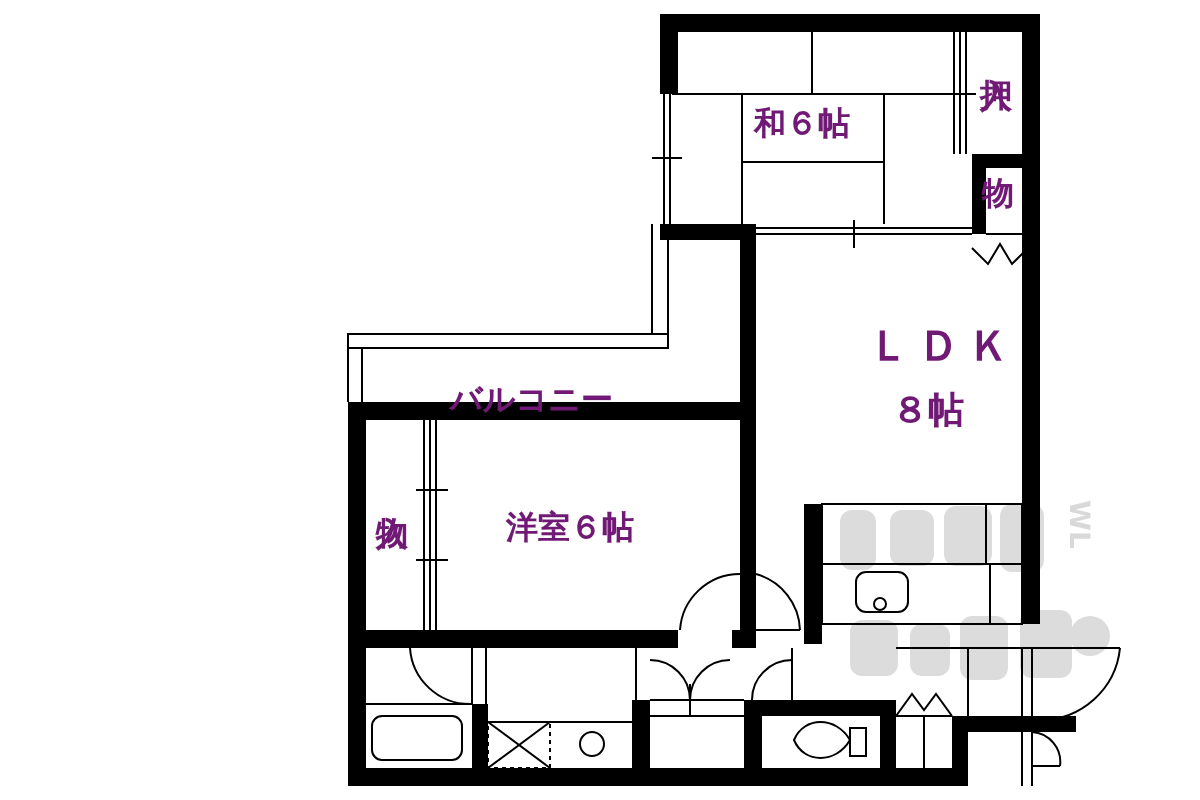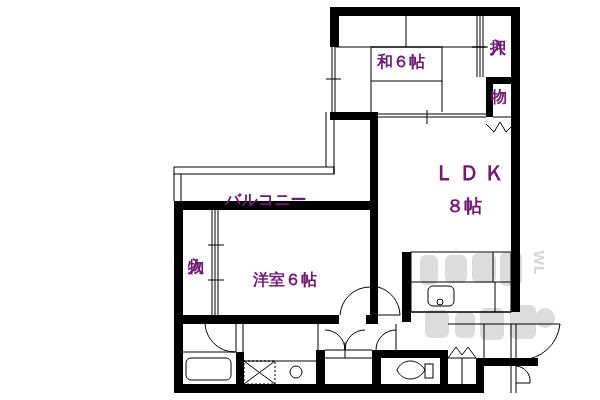--- a/index.html
+++ b/index.html
@@ -143,16 +143,16 @@
     <line class="thin" x1="516" y1="383" x2="530" y2="383"></line>
   </g>
 </svg>
 
 <div class="lbl" style="left:377px; top:54px; font-size:16px;">和６帖</div>
 <div class="lbl vert" style="left:490px; top:26px; font-size:16px;">押入</div>
 <div class="lbl" style="left:491px; top:89px; font-size:16px;">物</div>
 <div class="lbl" style="left:415px; top:163px; font-size:21px; letter-spacing:4px;margin-left:19px;">ＬＤＫ</div>
 <div class="lbl" style="left:446px; top:197px; font-size:18px;">８帖</div>
 <div class="lbl" style="left:225px; top:164px; font-size:16px;margin-top:28px;">バルコニー</div>
-<div class="lbl" style="left:253px; top:256px; font-size:16px;margin-top:16px;">洋室６帖</div>
+<div class="lbl" style="left:253px; top:256px; font-size:16px;">洋室６帖</div>
 <div class="lbl vert" style="left:188px; top:245px; font-size:16px;">物入</div>
 
 <div class="wm" style="left:532px; top:250px; font-size:14px; writing-mode:vertical-rl;">WL</div>
 
 </body></html>

